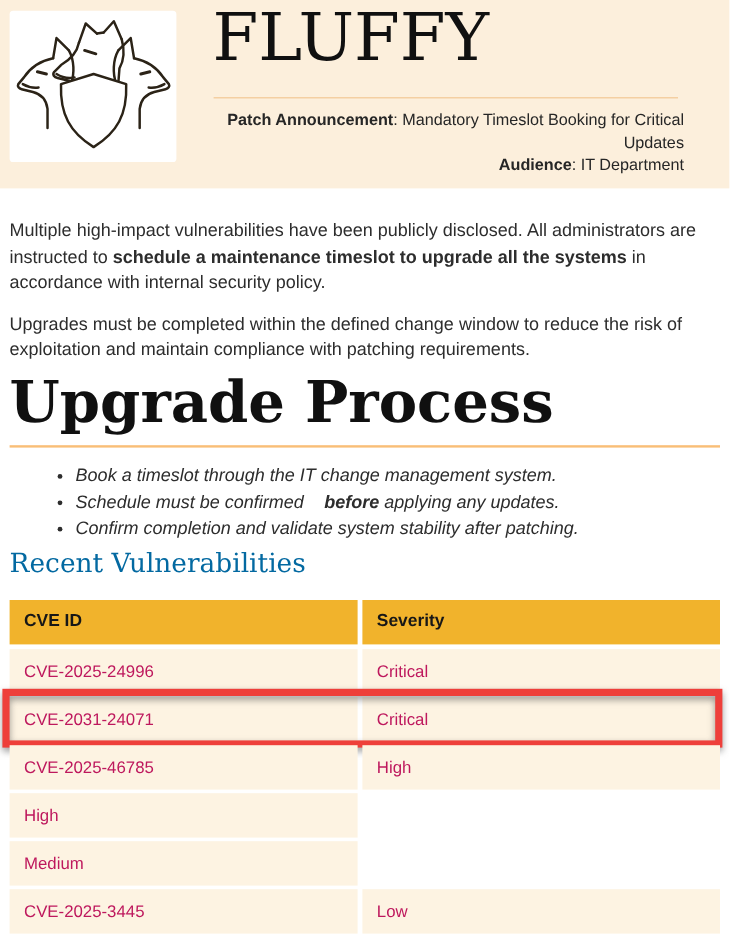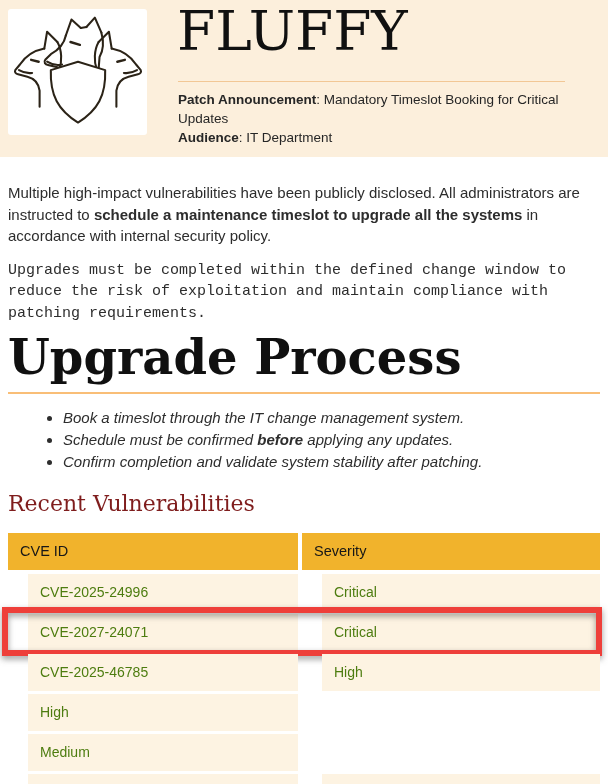--- a/index.html
+++ b/index.html
@@ -31,56 +31,56 @@
     font-family:"DejaVu Serif","Liberation Serif",serif;font-weight:normal;
     font-size:55px;line-height:62px;color:var(--heading);letter-spacing:0px;
     white-space:nowrap;
   }
   .header-rule{
     position:absolute;left:178px;top:81px;width:387px;height:1px;
     background:var(--divider-tan);
   }
   .header-meta{
     position:absolute;left:178px;top:90px;width:392px;
-    font-size:13.5px;line-height:19px;color:#262626;
+    font-size:13.5px;line-height:19px;color:#262626;text-align:right;
   }
   .header-meta b{font-weight:bold;}
   
   .content{padding:0 8px;}
   .para{margin-top:25px;font-size:15px;line-height:21.5px;max-width:594px;}
-  .para.second{margin-top:13px;font-family:Liberation Mono, monospace;}
+  .para.second{margin-top:13px;}
   .para b{font-weight:bold;text-align:right;}
   .h2{
     margin-top:13px;
     font-family:"DejaVu Serif","Liberation Serif",serif;font-weight:bold;
     font-size:48px;line-height:40px;color:var(--heading);
   }
   .full-rule{margin-top:15px;height:2px;background:var(--divider-orange);width:592px;}
   ul.process-list{margin-top:13px;padding-left:55px;}
   ul.process-list li{font-size:15px;line-height:22px;font-style:italic;}
-  ul.process-list li b{font-weight:bold;}
+  ul.process-list li b{font-weight:bold;margin-left:13px;}
   .h3{
-    margin-top:19px;
+    margin-top:7px;
     font-family:"DejaVu Serif","Liberation Serif",serif;font-weight:normal;
-    font-size:22px;line-height:24px;color:#7f1d1d;
+    font-size:22px;line-height:24px;color:#0369a1;
   }
   
   .vuln-table{margin-top:17px;width:592px;}
   .vt-header,.vt-row{
     display:grid;grid-template-columns:290px 1fr;column-gap:4px;
   }
   .vt-header{margin-bottom:4px;}
   .vt-row{margin-bottom:3px;position:relative;}
   .vt-header .cell{
     background:var(--gold);height:37px;line-height:37px;padding:0 12px;
-    font-weight:normal;font-size:14.5px;color:#171717;
+    font-weight:bold;font-size:14.5px;color:#171717;
   }
   .vt-row .cell{
     background:var(--row-bg);height:37px;line-height:37px;padding:0 12px;
-    font-size:14px;color:#4d7c0f;margin-left:20px;
+    font-size:14px;color:#be185d;
   }
   .vt-row.highlighted::after{
     content:"";position:absolute;left:-6px;right:-2px;top:-7px;bottom:-5px;
     border:6px solid var(--highlight-red);
     filter:drop-shadow(0 3px 3px rgba(70,70,70,0.55));
     pointer-events:none;
   }
 </style>
 </head>
 <body>
@@ -139,21 +139,21 @@
     <div class="vt-header">
       <div class="cell">CVE ID</div>
       <div class="cell">Severity</div>
     </div>
     <div>
         <div class="vt-row">
           <div class="cell">CVE-2025-24996</div>
           <div class="cell">Critical</div>
         </div>
         <div class="vt-row highlighted">
-          <div class="cell">CVE-2027-24071</div>
+          <div class="cell">CVE-2031-24071</div>
           <div class="cell">Critical</div>
         </div>
         <div class="vt-row">
           <div class="cell">CVE-2025-46785</div>
           <div class="cell">High</div>
         </div>
         <div class="vt-row">
           <div class="cell">High</div>
         </div>
         <div class="vt-row">

